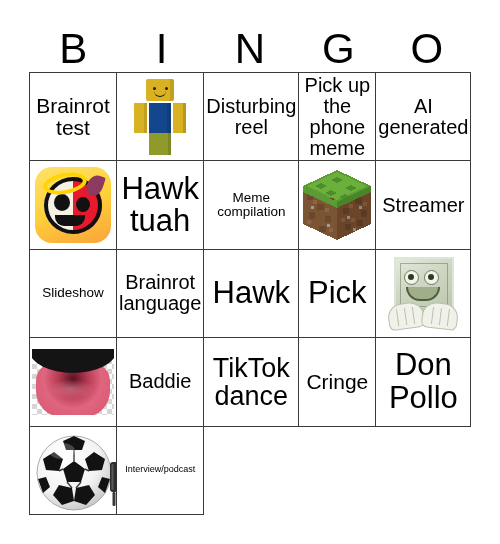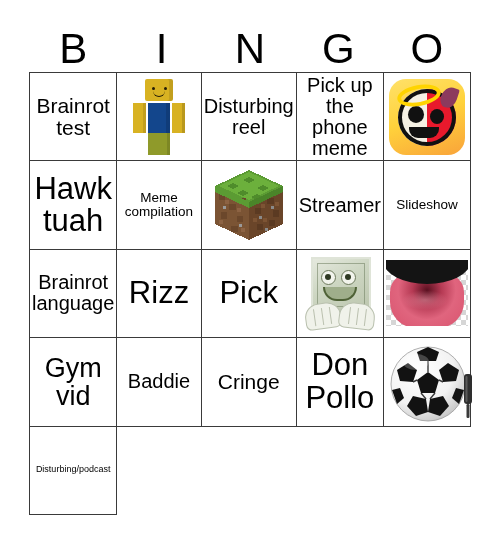--- a/index.html
+++ b/index.html
@@ -278,20 +278,23 @@
     </div>
 
     <div class="cell">
       <span class="cell-text t-md">Disturbing reel</span>
     </div>
 
     <div class="cell">
       <span class="cell-text t-md">Pick up the phone meme</span>
     </div>
 
+    <div class="cell">
+      <span class="cell-text t-md">AI generated</span>
+    </div>
 
     <div class="cell media-cell">
       <div class="media-wrap">
         <div class="skull-tile">
           <div class="disc">
               <div class="half-r"></div>
             </div>
           <div class="ring"></div>
           <div class="socket a"></div>
           <div class="socket b"></div>
@@ -379,21 +382,21 @@
     <div class="cell">
       <span class="cell-text t-sm">Slideshow</span>
     </div>
 
     <div class="cell">
       <span class="cell-text t-md">Brainrot language</span>
     </div>
 
 
     <div class="cell">
-      <span class="cell-text t-xxl">Rizz</span>
+      <span class="cell-text t-xxl">Hawk</span>
     </div>
 
     <div class="cell">
       <span class="cell-text t-xxl">Pick</span>
     </div>
 
     <div class="cell media-cell">
       <div class="media-wrap">
         <div class="money">
           <div class="bill">
@@ -424,28 +427,28 @@
       <div class="media-wrap">
         <div class="mouth">
           <div class="checker"></div>
           <div class="tongue"></div>
           <div class="lip"></div>
           <div class="shine"></div>
         </div>
       </div>
     </div>
 
-    <div class="cell">
-      <span class="cell-text t-xl">Gym vid</span>
-    </div>
 
     <div class="cell">
       <span class="cell-text t-md">Baddie</span>
     </div>
 
+    <div class="cell">
+      <span class="cell-text t-xl">TikTok dance</span>
+    </div>
 
     <div class="cell">
       <span class="cell-text t-lg">Cringe</span>
     </div>
 
     <div class="cell">
       <span class="cell-text t-xxl">Don Pollo</span>
     </div>
 
     <div class="cell media-cell">
@@ -480,18 +483,18 @@
         </svg>
         <svg class="pump" width="16" height="46" viewBox="0 0 16 46" xmlns="http://www.w3.org/2000/svg">
           <rect x="4" y="0" width="8" height="30" rx="3" fill="#2e2e2e"></rect>
           <rect x="5.5" y="2" width="2" height="26" rx="1" fill="#5a5a5a"></rect>
           <rect x="6.5" y="30" width="3" height="14" rx="1.2" fill="#3a3a3a"></rect>
         </svg>
       </div>
     </div>
 
     <div class="cell">
-      <span class="cell-text t-xs">Disturbing/podcast</span>
+      <span class="cell-text t-xs">Interview/podcast</span>
     </div>
 
 
   </div>
 </div>
 
 </body></html>

